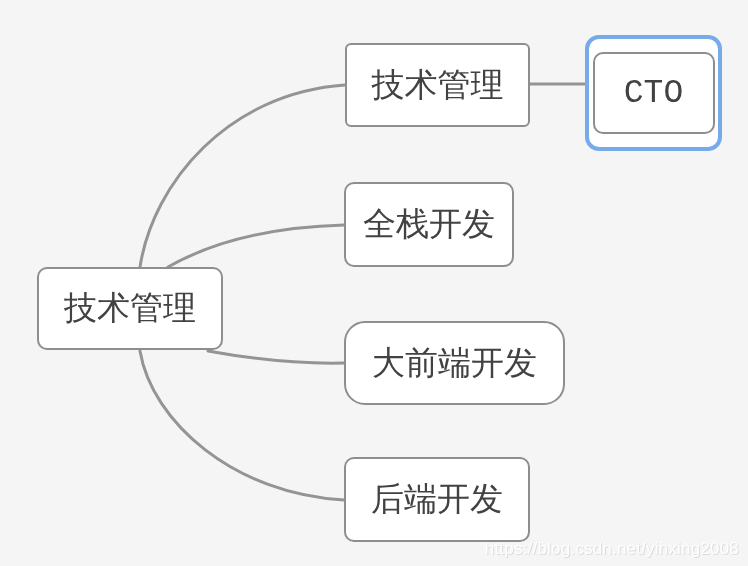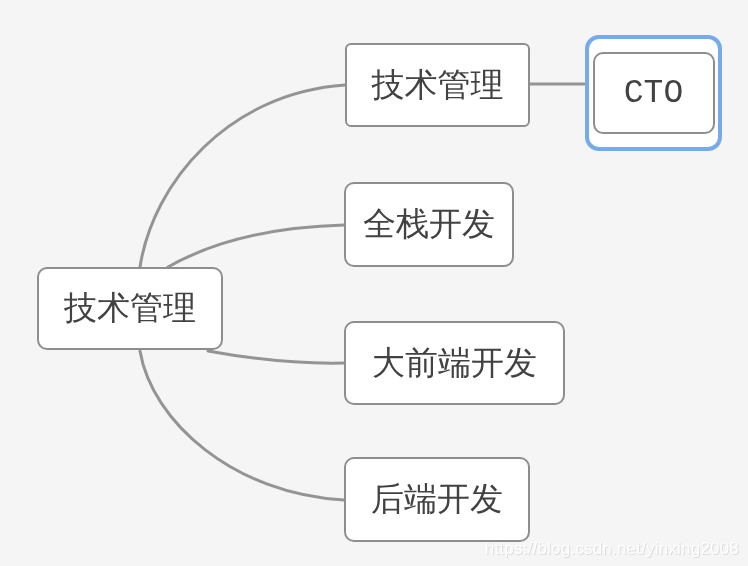--- a/index.html
+++ b/index.html
@@ -36,21 +36,21 @@
     justify-content: center;
     color: #424242;
     font-size: 33px;
     white-space: nowrap;
     cursor: default;
   }
 
   .node-root      { left: 37px;  top: 267px; width: 186px; height: 83px; }
   .node-tech      { left: 345px; top: 43px;  width: 185px; height: 84px; border-radius: 6px; }
   .node-fullstack { left: 344px; top: 182px; width: 170px; height: 85px; }
-  .node-frontend  { left: 344px; top: 321px; width: 221px; height: 84px; }
+  .node-frontend  { left: 344px; top: 321px; width: 221px; height: 84px; border-radius: 21px; }
   .node-backend   { left: 344px; top: 457px; width: 186px; height: 85px; }
 
   .selection-frame {
     position: absolute;
     left: 585px; top: 35px;
     width: 137px; height: 116px;
     border: 4px solid #77aae9;
     border-radius: 14px;
     background: #ffffff;
     display: flex;

